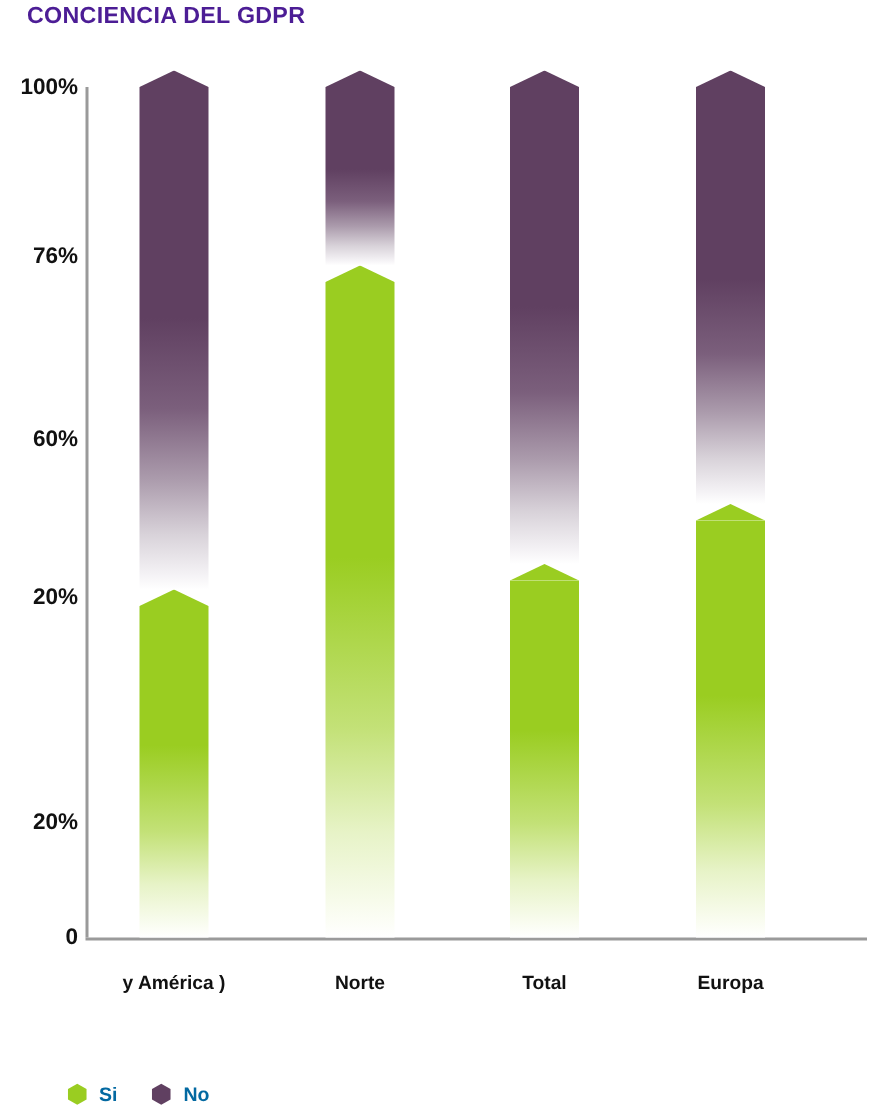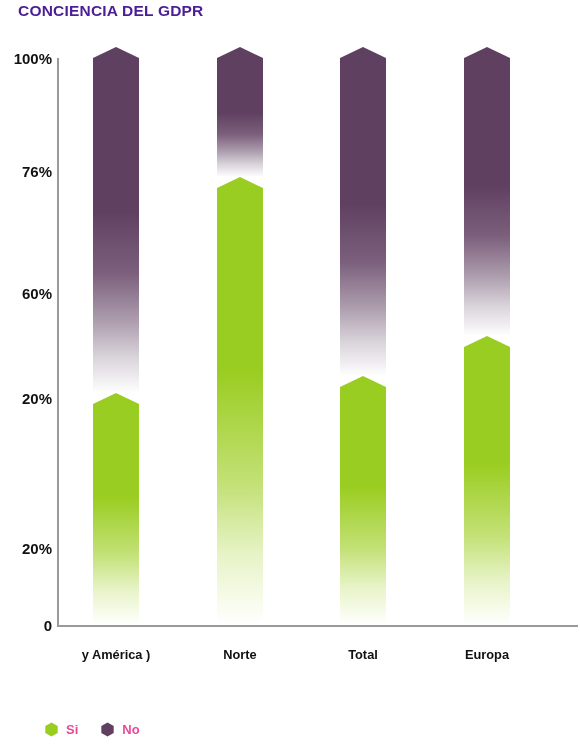--- a/index.html
+++ b/index.html
@@ -134,21 +134,21 @@
     gap: 7px;
   }
   .legend-swatch {
     width: 15px;
     height: 15px;
     display: block;
   }
   .legend-label {
     font-size: 13px;
     font-weight: bold;
-    color: #ec4899;
+    color: #0369a1;
     text-align: center;
   }
 </style>
 </head>
 <body>
 
 <div id="chart-title">CONCIENCIA DEL GDPR</div>
 
 <div id="y-axis-labels">
     <div class="y-tick" style="top: 58px;">100%</div>

